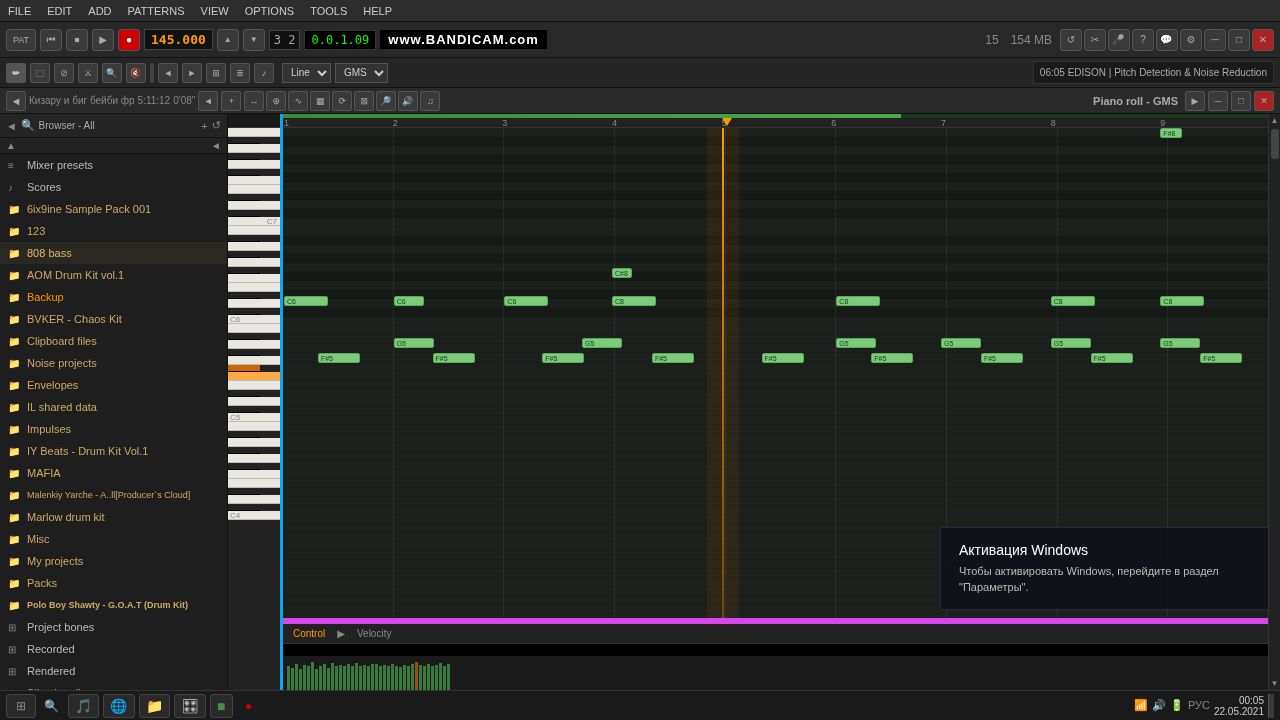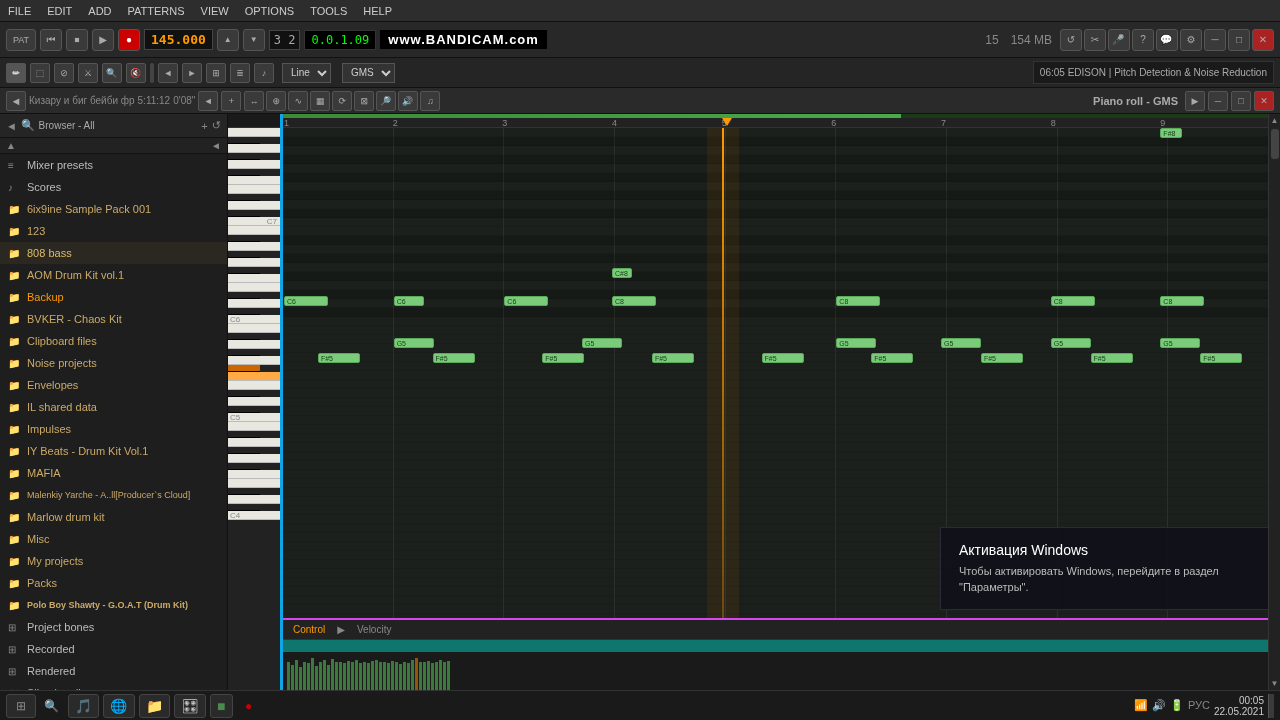--- a/index.html
+++ b/index.html
@@ -247,21 +247,21 @@
   <div class="tool-btn">◄</div>
   <div class="tool-btn">►</div>
   <div class="tool-btn">⊞</div>
   <div class="tool-btn">≣</div>
   <div class="tool-btn">♪</div>
   <div style="margin-left:4px;">
     <select class="line-select">
       <option>Line</option>
     </select>
   </div>
-  <div style="margin-left:7px;">
+  <div style="margin-left:0;">
     <select class="gms-select">
       <option>GMS</option>
     </select>
   </div>
   <div style="flex:1;"></div>
   <div class="plugin-info">06:05 EDISON | Pitch Detection &amp; Noise Reduction</div>
 </div>
 
 <div id="toolbar3">
   <div class="tool-btn" style="font-size:11px;">◄</div>
@@ -536,21 +536,21 @@
           <div class="note" style="left:15%;top:225px;width:42px;">F#5</div>
           <div class="note" style="left:26%;top:225px;width:42px;">F#5</div>
           <div class="note" style="left:37%;top:225px;width:42px;">F#5</div>
           <div class="note" style="left:48%;top:225px;width:42px;">F#5</div>
           <div class="note" style="left:59%;top:225px;width:42px;">F#5</div>
           <div class="note" style="left:70%;top:225px;width:42px;">F#5</div>
           <div class="note" style="left:81%;top:225px;width:42px;">F#5</div>
           <div class="note" style="left:92%;top:225px;width:42px;">F#5</div>
         </div>
 
-        <div id="velocity-panel" style="height:80px;background:#0f766e;border-top:2px solid #d946ef;gap:12px;">
+        <div id="velocity-panel" style="height:80px;background:#000000;border-top:6px solid #d946ef;gap:12px;">
           <div id="velocity-header" style="display:flex;align-items:center;background:#222;height:20px;border-bottom:1px solid #333;padding:0 6px;gap:8px;">
             <span class="velocity-btn active">Control</span>
             <span style="color:#888;font-size:10px;">▶</span>
             <span class="velocity-btn">Velocity</span>
           </div>
           <div id="velocity-bars" style="flex:1;display:flex;align-items:flex-end;padding:2px 4px;overflow:hidden;height:58px;background:#1a1a1a;">
 
             <div style="display:flex;align-items:flex-end;gap:1px;width:100%;height:100%;overflow:hidden;">
               <div style="width:3px;height:80%;background:#3a7a3a;flex-shrink:0;"></div>
               <div style="width:3px;height:75%;background:#3a7a3a;flex-shrink:0;"></div>

